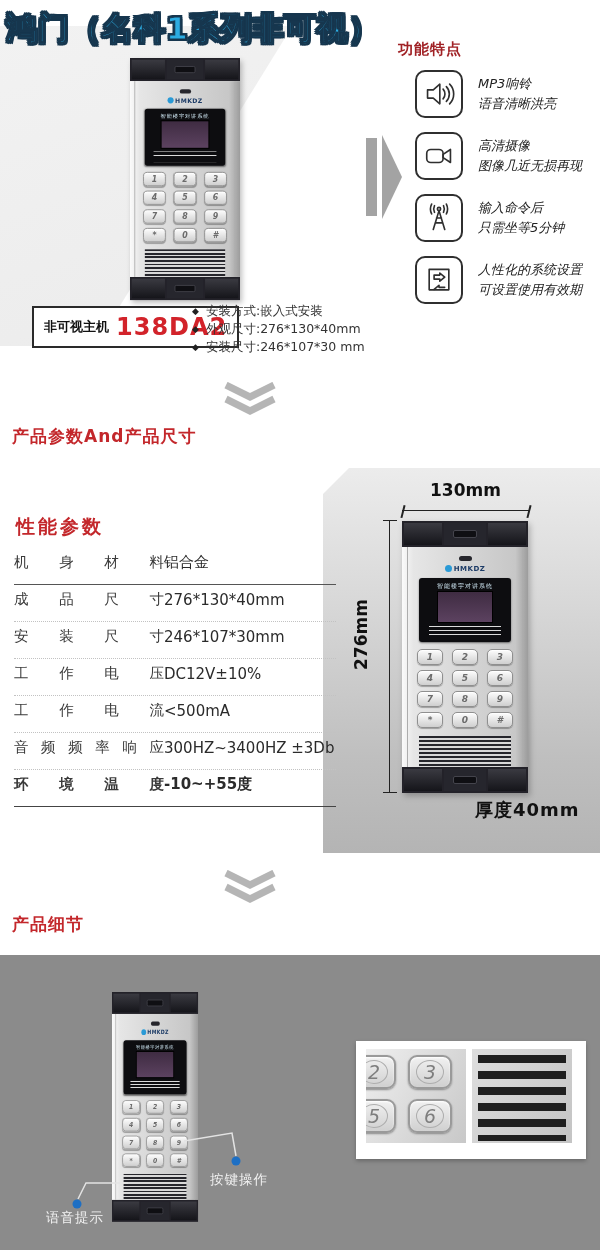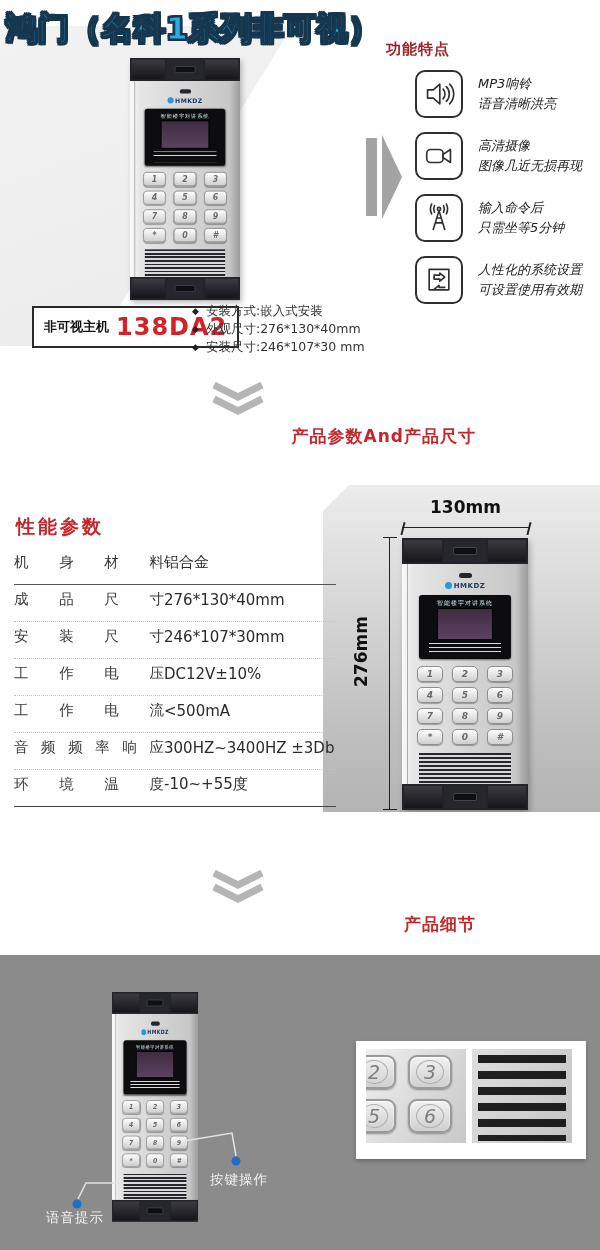--- a/index.html
+++ b/index.html
@@ -62,45 +62,45 @@
   .hero-bullets{position:absolute;left:192px;top:302px;z-index:2;}
   .hero-bullets .bl{font-size:12.5px;color:#333;line-height:17px;white-space:nowrap;}
   .hero-bullets .bl::before{content:'◆';font-size:9px;margin-right:7px;color:#222;vertical-align:1px;}
 
   
   .arrow-bar{position:absolute;left:366px;top:138px;width:11px;height:78px;background:#a3a3a3;z-index:1;}
   .arrow-tri{position:absolute;left:382px;top:135px;width:0;height:0;z-index:1;
              border-top:42px solid transparent;border-bottom:42px solid transparent;border-left:20px solid #a3a3a3;}
 
   
-  .features-title{position:absolute;left:386px;top:40px;font-size:15px;font-weight:bold;color:var(--red-dark);letter-spacing:1px;z-index:2;}
+  .features-title{position:absolute;left:398px;top:40px;font-size:15px;font-weight:bold;color:var(--red-dark);letter-spacing:1px;z-index:2;}
   .features{position:absolute;left:415px;top:70px;z-index:2;}
   .feature{display:flex;align-items:center;gap:15px;margin-bottom:14px;height:48px;font-style:italic;}
   .fico{flex:0 0 48px;width:48px;height:48px;border:2px solid #2f2f2f;border-radius:10px;
         display:flex;align-items:center;justify-content:center;background:#fff;}
   .fico svg{stroke:#2f2f2f;fill:none;stroke-width:2;stroke-linejoin:round;stroke-linecap:round;}
   .ftxt div{font-size:13px;color:#222;line-height:20px;white-space:nowrap;}
 
   
-  .divider{position:absolute;left:0;width:476px;text-align:right;z-index:2;}
+  .divider{position:absolute;left:12px;width:476px;text-align:left;z-index:2;}
   .div1{top:382px;} .div2{top:870px;}
   .divider svg{display:block;margin:0 auto;}
   .divider .dtitle{margin-top:9px;font-size:17px;font-weight:bold;color:var(--accent-red);letter-spacing:1px;}
 
   
   .specs-title{position:absolute;left:16px;top:514px;font-size:19px;font-weight:bold;color:var(--accent-red);letter-spacing:3px;z-index:2;}
   .specs{position:absolute;left:14px;top:548px;width:322px;z-index:2;}
   .srow{display:flex;align-items:center;padding:5px 0 12px;border-bottom:1px dotted #c2c2c2;}
   .srow:first-child{border-bottom:1px solid #555;}
-  .srow:last-child{border-bottom:1.5px solid #444;}
+  .srow:last-child{border-bottom:1.5px solid #444;font-weight:bold;}
   .slabel{width:150px;flex:0 0 150px;font-size:14.5px;color:#3a3a3a;text-align:justify;text-align-last:justify;}
   .svalue{font-size:15px;color:#2b2b2b;white-space:nowrap;}
 
   
-  .dim-panel{position:absolute;left:323px;top:485px;width:277px;height:327px;z-index:1;
+  .dim-panel{position:absolute;left:323px;top:468px;width:277px;height:385px;z-index:1;
              background:linear-gradient(180deg,#ececec 0%,#d8d8d8 35%,#bfbfbf 75%,#b4b4b4 100%);
              clip-path:polygon(0 26px,26px 0,100% 0,100% 100%,0 100%);}
   .ic-dim{left:79px;top:53px;transform:none;}
   .dim-w-label{position:absolute;left:79px;top:12px;width:127px;text-align:center;font-size:17px;font-weight:bold;color:#111;}
   .dim-w-line{position:absolute;left:79px;top:42px;width:127px;border-top:1.5px solid #222;}
   .dim-w-line::before,.dim-w-line::after{content:'';position:absolute;top:-6px;width:1.5px;height:13px;background:#222;}
   .dim-w-line::before{left:0;transform:rotate(14deg);} .dim-w-line::after{right:0;transform:rotate(14deg);}
   .dim-h-line{position:absolute;left:66px;top:52px;height:273px;border-left:1.5px solid #222;}
   .dim-h-line::before,.dim-h-line::after{content:'';position:absolute;left:-7px;width:14px;border-top:1.5px solid #222;}
   .dim-h-line::before{top:0;} .dim-h-line::after{bottom:0;}

